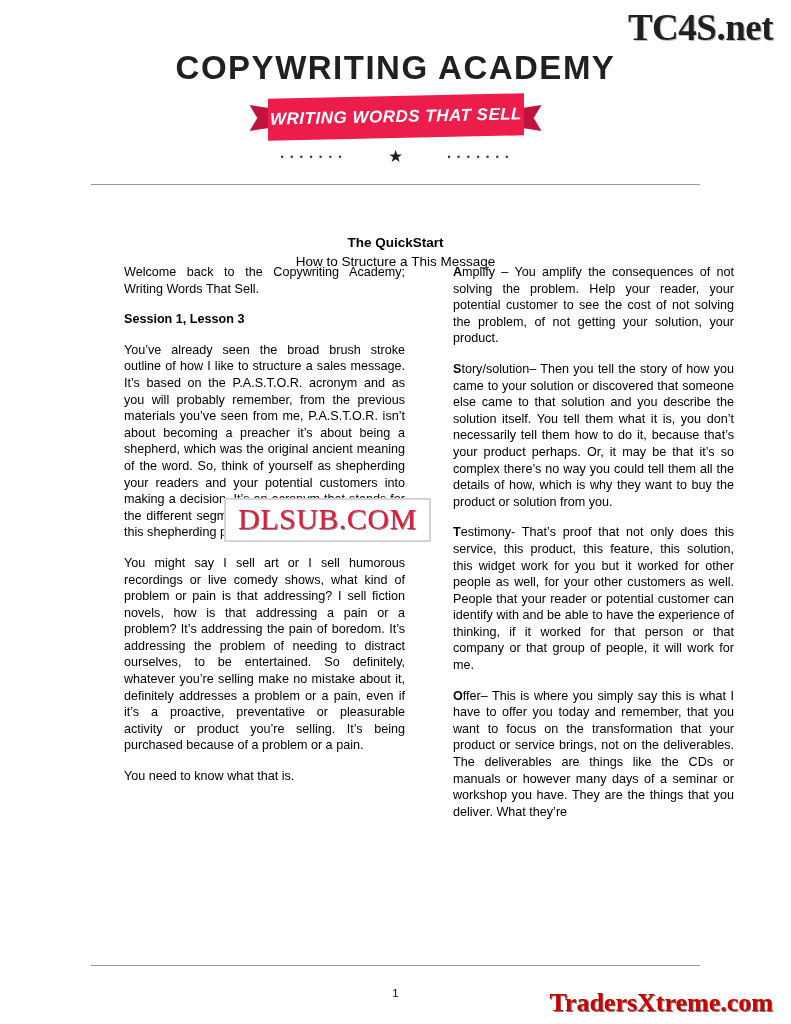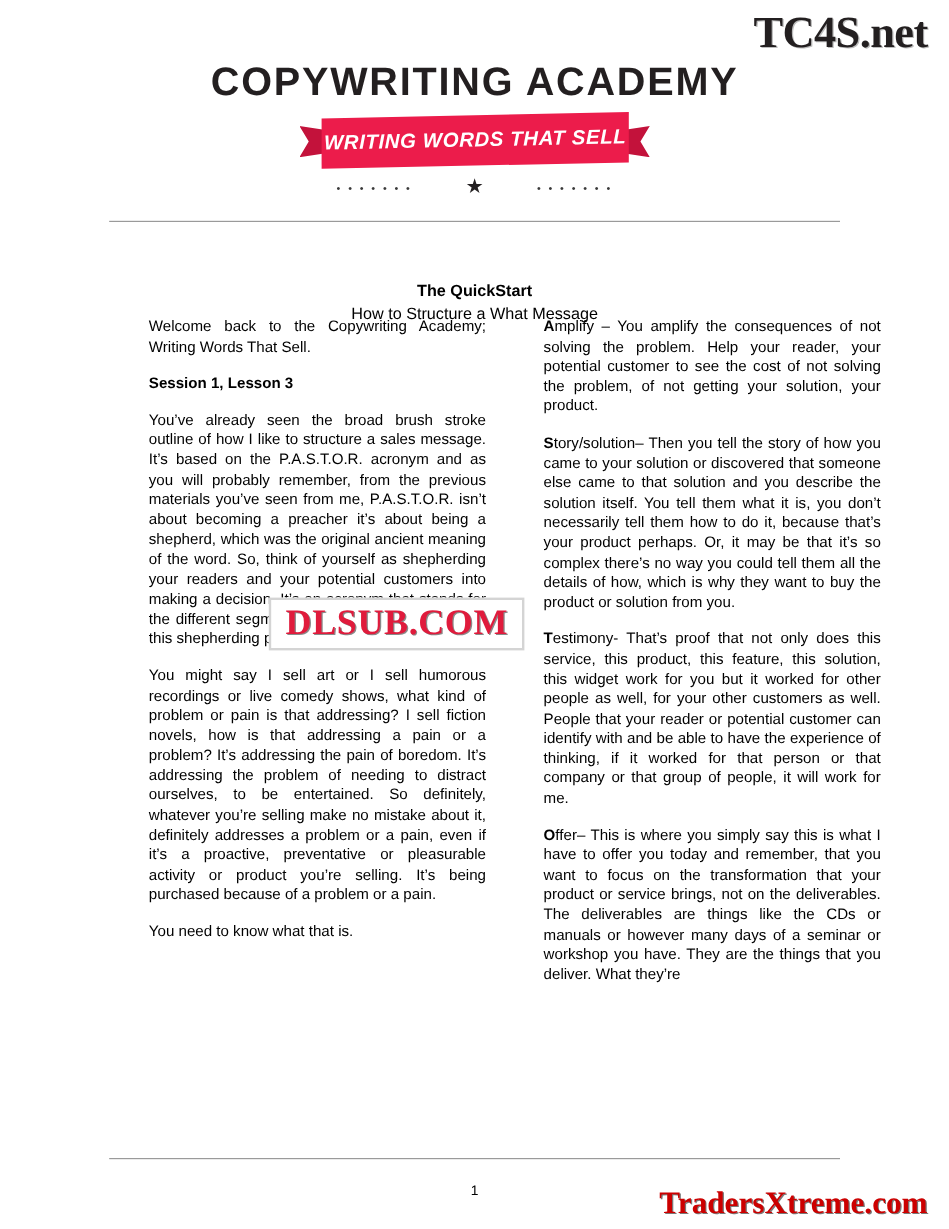--- a/index.html
+++ b/index.html
@@ -162,21 +162,21 @@
   .cap {
     font-weight: bold;
   }
 
   
   .dlsub {
     position: absolute;
     top: 498px;
     left: 224px;
     font-family: "Liberation Serif", serif;
-    font-weight: bold;
+    font-weight: normal;
     font-size: 30px;
     letter-spacing: 0.5px;
     color: #e01b3c;
     background: #ffffff;
     border: 2px solid #d4d4d4;
     padding: 2px 12px 4px 12px;
     text-shadow: 1px 1px 0 #8a8a8a;
   }
 
   
@@ -219,21 +219,21 @@
       <span class="dots-left">• • • • • • •</span>
       <span class="star">★</span>
       <span class="dots-right">• • • • • • •</span>
     </div>
   </div>
 
   <div class="rule rule-top"></div>
 
   <div class="doc-head">
     <div class="doc-title">The QuickStart</div>
-    <div class="doc-sub">How to Structure a What Message</div>
+    <div class="doc-sub">How to Structure a This Message</div>
   </div>
 
   <div class="col col-left">
     <p>Welcome back to the Copywriting Academy; Writing Words That Sell.</p>
     <p class="session">Session 1, Lesson 3</p>
     <p>You’ve already seen the broad brush stroke outline of how I like to structure a sales message. It’s based on the P.A.S.T.O.R. acronym and as you will probably remember, from the previous materials you’ve seen from me, P.A.S.T.O.R. isn’t about becoming a preacher it’s about being a shepherd, which was the original ancient meaning of the word. So, think of yourself as shepherding your readers and your potential customers into making a decision. It’s an acronym that stands for the different segments/phases of walking through this shepherding process.</p>
     <p>You might say I sell art or I sell humorous recordings or live comedy shows, what kind of problem or pain is that addressing? I sell fiction novels, how is that addressing a pain or a problem? It’s addressing the pain of boredom. It’s addressing the problem of needing to distract ourselves, to be entertained. So definitely, whatever you’re selling make no mistake about it, definitely addresses a problem or a pain, even if it’s a proactive, preventative or pleasurable activity or product you’re selling. It’s being purchased because of a problem or a pain.</p>
     <p>You need to know what that is.</p>
   </div>
 

